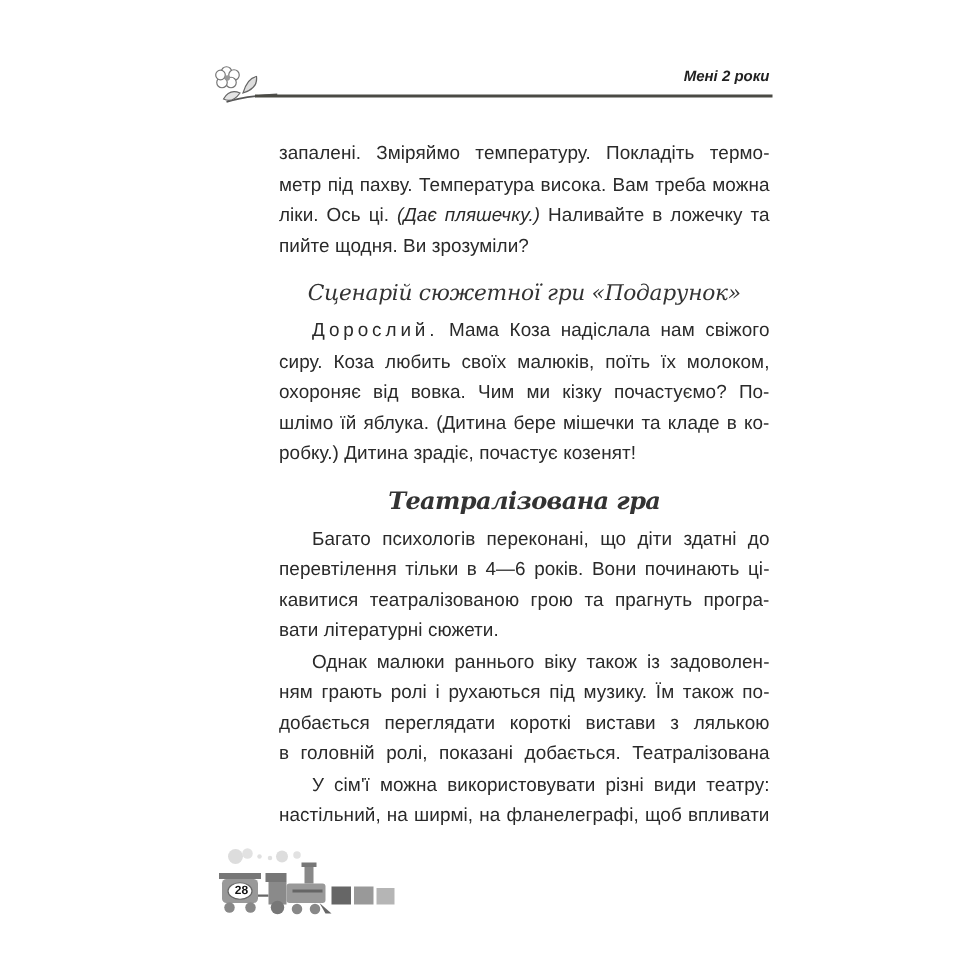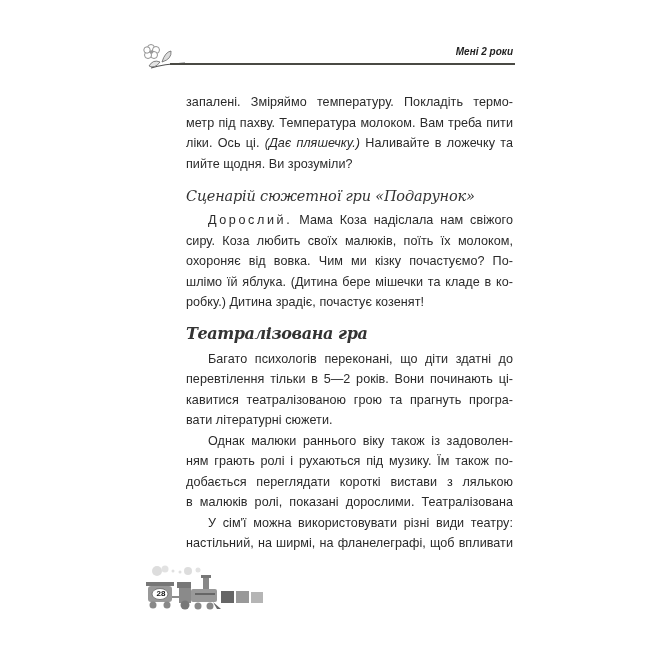--- a/index.html
+++ b/index.html
@@ -6,21 +6,21 @@
   body { width:650px; height:650px; position:relative; overflow:hidden; font-family:"Liberation Sans", sans-serif; color:#2a2a2a; }
   .page { position:absolute; left:0; top:0; width:650px; height:650px; }
   .header-rule { position:absolute; left:170px; top:63px; width:345px; height:2px; background:#4a4a44; }
   .running-head { position:absolute; right:137px; top:46px; font-size:10px; font-weight:bold; font-style:italic; color:#222;text-align:right; }
   .flower-icon { position:absolute; left:143px; top:42px; width:42px; height:32px; }
   .text-col { position:absolute; left:186px; top:92px; width:327px; }
   .line { font-size:12.6px; line-height:20.5px; height:20.5px; white-space:nowrap; text-align:justify; text-align-last:justify; letter-spacing:0.05px; }
   .line.last { text-align-last:left; }
   .line.indent { padding-left:22px; }
   .spaced { letter-spacing:2.6px; }
-  .heading { font-family:"DejaVu Serif", serif; font-style:italic; color:#333; text-align:left; }
+  .heading { font-family:"DejaVu Serif", serif; font-style:italic; color:#333; text-align:center; }
   .h1 { font-size:14.5px; margin-top:10px; height:24px; line-height:24px; margin-bottom:2px; letter-spacing:-0.2px; }
   .h2 { font-size:16px; margin-top:8px; height:26px; line-height:26px; margin-bottom:2px; letter-spacing:-0.4px; font-weight:bold; }
   .footer-train { position:absolute; left:143px; top:565px; width:125px; height:48px; }
   .page-num { position:absolute; left:153px; top:588px; width:16px; height:12px; font-size:8px; font-weight:bold; color:#111; text-align:center; line-height:12px; }
 </style>
 </head>
 <body>
 
 <div class="page">
 
@@ -35,50 +35,50 @@
     <path d="M19 20 Q22 10 28 9 Q29 17 19 20 Z" fill="#ddd" stroke="#666" stroke-width="0.8"></path>
     <path d="M6 24 Q10 17 17 20 Q12 27 6 24 Z" fill="#e4e4e4" stroke="#666" stroke-width="0.8"></path>
   </svg>
   <div class="running-head">Мені 2 роки</div>
   <div class="header-rule"></div>
 
   <div class="text-col">
 
     <div>
       <div class="line">запалені. Зміряймо температуру. Покладіть термо-</div>
-      <div class="line">метр під пахву. Температура молоком. Вам треба пити</div>
+      <div class="line">метр під пахву. Температура висока. Вам треба можна</div>
       <div class="line"><span>ліки. Ось ці. </span><i>(Дає пляшечку.)</i><span> Наливайте в ложечку та</span></div>
       <div class="line last">пийте щодня. Ви зрозуміли?</div>
     </div>
 
 
     <div class="heading h1">Сценарій сюжетної гри «Подарунок»</div>
 
     <div>
       <div class="line indent"><span class="spaced">Дорослий.</span><span> Мама Коза надіслала нам свіжого</span></div>
       <div class="line">сиру. Коза любить своїх малюків, поїть їх молоком,</div>
       <div class="line">охороняє від вовка. Чим ми кізку почастуємо? По-</div>
       <div class="line">шлімо їй яблука. (Дитина бере мішечки та кладе в ко-</div>
       <div class="line last">робку.) Дитина зрадіє, почастує козенят!</div>
     </div>
 
     <div class="heading h2">Театралізована гра</div>
 
     <div>
       <div class="line indent">Багато психологів переконані, що діти здатні до</div>
-      <div class="line">перевтілення тільки в 5—2 років. Вони починають ці-</div>
+      <div class="line">перевтілення тільки в 4—6 років. Вони починають ці-</div>
       <div class="line">кавитися театралізованою грою та прагнуть програ-</div>
       <div class="line last">вати літературні сюжети.</div>
     </div>
 
     <div>
       <div class="line indent">Однак малюки раннього віку також із задоволен-</div>
       <div class="line">ням грають ролі і рухаються під музику. Їм також по-</div>
       <div class="line">добається переглядати короткі вистави з лялькою</div>
-      <div class="line">в малюків ролі, показані дорослими. Театралізована</div>
+      <div class="line">в головній ролі, показані добається. Театралізована</div>
     </div>
 
     <div>
       <div class="line indent">У сім'ї можна використовувати різні види театру:</div>
       <div class="line">настільний, на ширмі, на фланелеграфі, щоб впливати</div>
     </div>
   </div>
 
   <svg class="footer-train" viewBox="0 0 125 48">
     <circle cx="14" cy="6" r="5" fill="#ddd"></circle>

